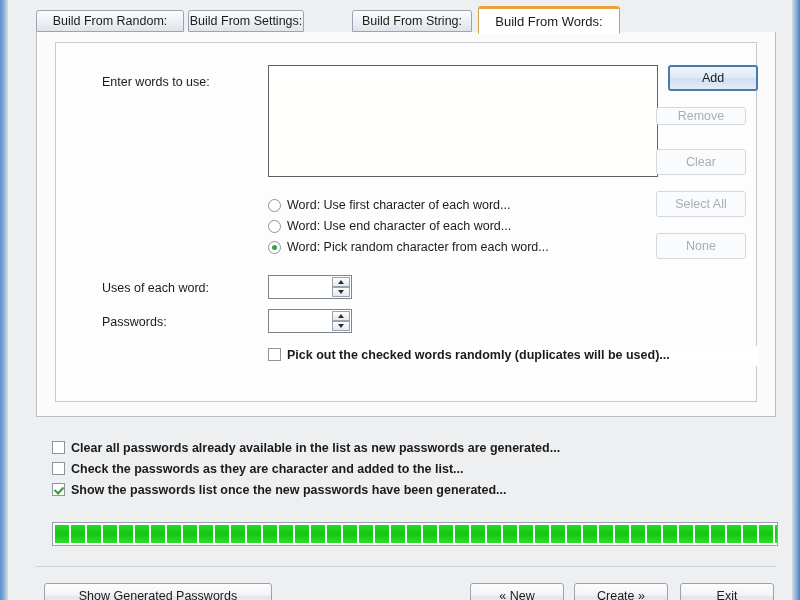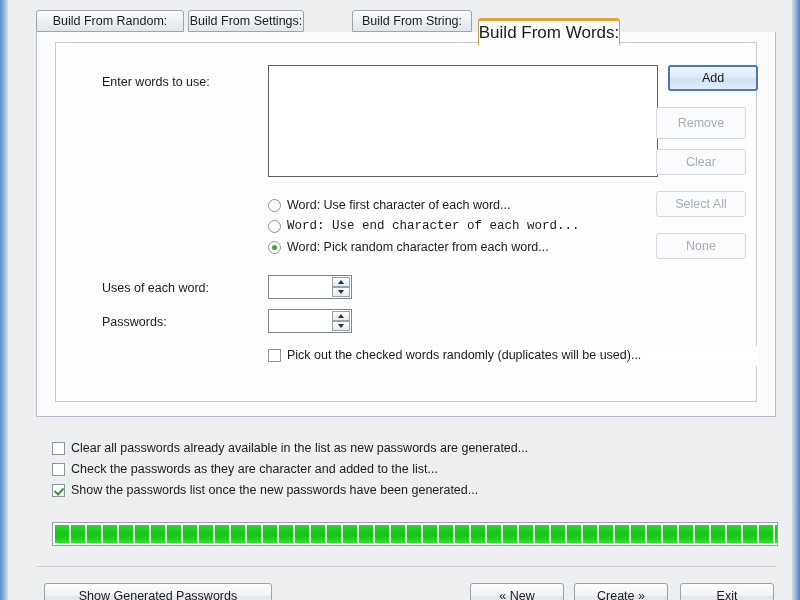--- a/index.html
+++ b/index.html
@@ -24,27 +24,27 @@
     position:absolute;top:4px;height:22px;
     box-sizing:border-box;
     background:linear-gradient(to bottom,#fbfcfd 0%,#eef1f5 50%,#dfe4ea 100%);
     border:1px solid #9aa5b1;
     border-radius:3px 3px 0 0;
     font-size:12.5px;color:#1b1b1b;
     display:flex;align-items:center;justify-content:center;
     white-space:nowrap;padding:0 8px;
   }
   .tab.active{
-    top:12px;height:28px;
+    top:0px;height:28px;
     background:#ffffff;
     border:1px solid #c9a24a;
     border-top:3px solid #e8a33d;
     border-bottom:1px solid #ffffff;
     border-radius:3px 3px 0 0;
-    z-index:5;font-size:17px;
+    z-index:5;font-size:13px;
   }
 
   
   .group{
     position:absolute;left:28px;top:32px;width:740px;height:385px;
     background:#fbfbfb;
     border:1px solid #b9bec6;
     border-top:none;
     box-sizing:border-box;
   }
@@ -108,21 +108,21 @@
   .spinb{
     flex:1;background:linear-gradient(to bottom,#fbfcfd,#e6eaef);
     border:1px solid #9aa3ad;box-sizing:border-box;
     display:flex;align-items:center;justify-content:center;
   }
   .arrow{width:0;height:0;border-left:3.5px solid transparent;border-right:3.5px solid transparent;}
   .arrow.up{border-bottom:4px solid #2a2f36;}
   .arrow.down{border-top:4px solid #2a2f36;}
 
   
-  .cbrow{position:absolute;display:flex;align-items:flex-end;font-size:12.5px;color:#1b1b1b;white-space:nowrap;}
+  .cbrow{position:absolute;display:flex;align-items:flex-start;font-size:12.5px;color:#1b1b1b;white-space:nowrap;font-weight:bold;}
   .cb{
     width:13px;height:13px;background:#ffffff;border:1px solid #8d959e;
     box-sizing:border-box;margin-right:6px;position:relative;flex:none;
   }
   .cb.checked::after{
     content:"";position:absolute;left:3px;top:1px;width:4px;height:7px;
     border:solid #2f9e2f;border-width:0 2px 2px 0;transform:rotate(42deg);
   }
   .cbstrip{
     position:absolute;background:#ffffff;height:20px;
@@ -165,21 +165,21 @@
       <div class="inner">
 
         <div class="lbl" style="left:46px;top:32px;">Enter words to use:</div>
 
         <div class="wordbox" style="left:212px;top:22px;"></div>
 
         <div class="radiorow" style="left:212px;top:155px;">
           <span class="radio"></span>
           <span>Word:  Use first character of each word...</span>
         </div>
-        <div class="radiorow" style="left:212px;top:176px;font-family:Liberation Mono, monospace;">
+        <div class="radiorow" style="left:212px;top:176px;">
           <span class="radio"></span>
           <span>Word:  Use end character of each word...</span>
         </div>
         <div class="radiorow" style="left:212px;top:197px;">
           <span class="radio checked"></span>
           <span>Word:  Pick random character from each word...</span>
         </div>
 
         <div class="lbl" style="left:46px;top:238px;">Uses of each word:</div>
         <div class="spin" style="left:212px;top:232px;">
@@ -207,21 +207,21 @@
 
         <div class="cbstrip" style="left:212px;top:303px;width:490px;"></div>
         <div class="cbrow" style="left:212px;top:305px;">
           <span class="cb"></span>
           <span>Pick out the checked words randomly (duplicates will be used)...</span>
         </div>
 
         <div class="btn primary" style="left:612px;top:22px;width:90px;height:26px;">
             <span>Add</span>
           </div>
-        <div class="btn disabled" style="left:600px;top:64px;width:90px;height:32px;">
+        <div class="btn disabled" style="left:600px;top:64px;width:90px;height:18px;">
             <span>Remove</span>
           </div>
         <div class="btn disabled" style="left:600px;top:106px;width:90px;height:26px;">
             <span>Clear</span>
           </div>
         <div class="btn disabled" style="left:600px;top:148px;width:90px;height:26px;">
             <span>Select All</span>
           </div>
         <div class="btn disabled" style="left:600px;top:190px;width:90px;height:26px;">
             <span>None</span>

